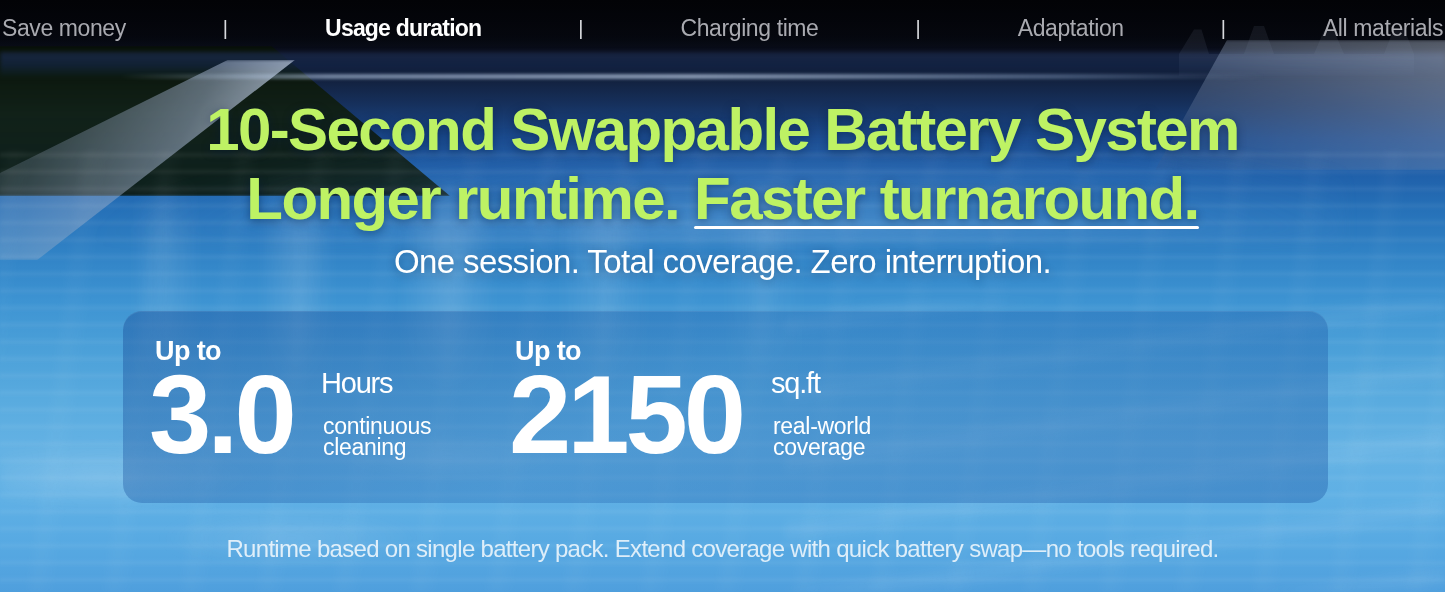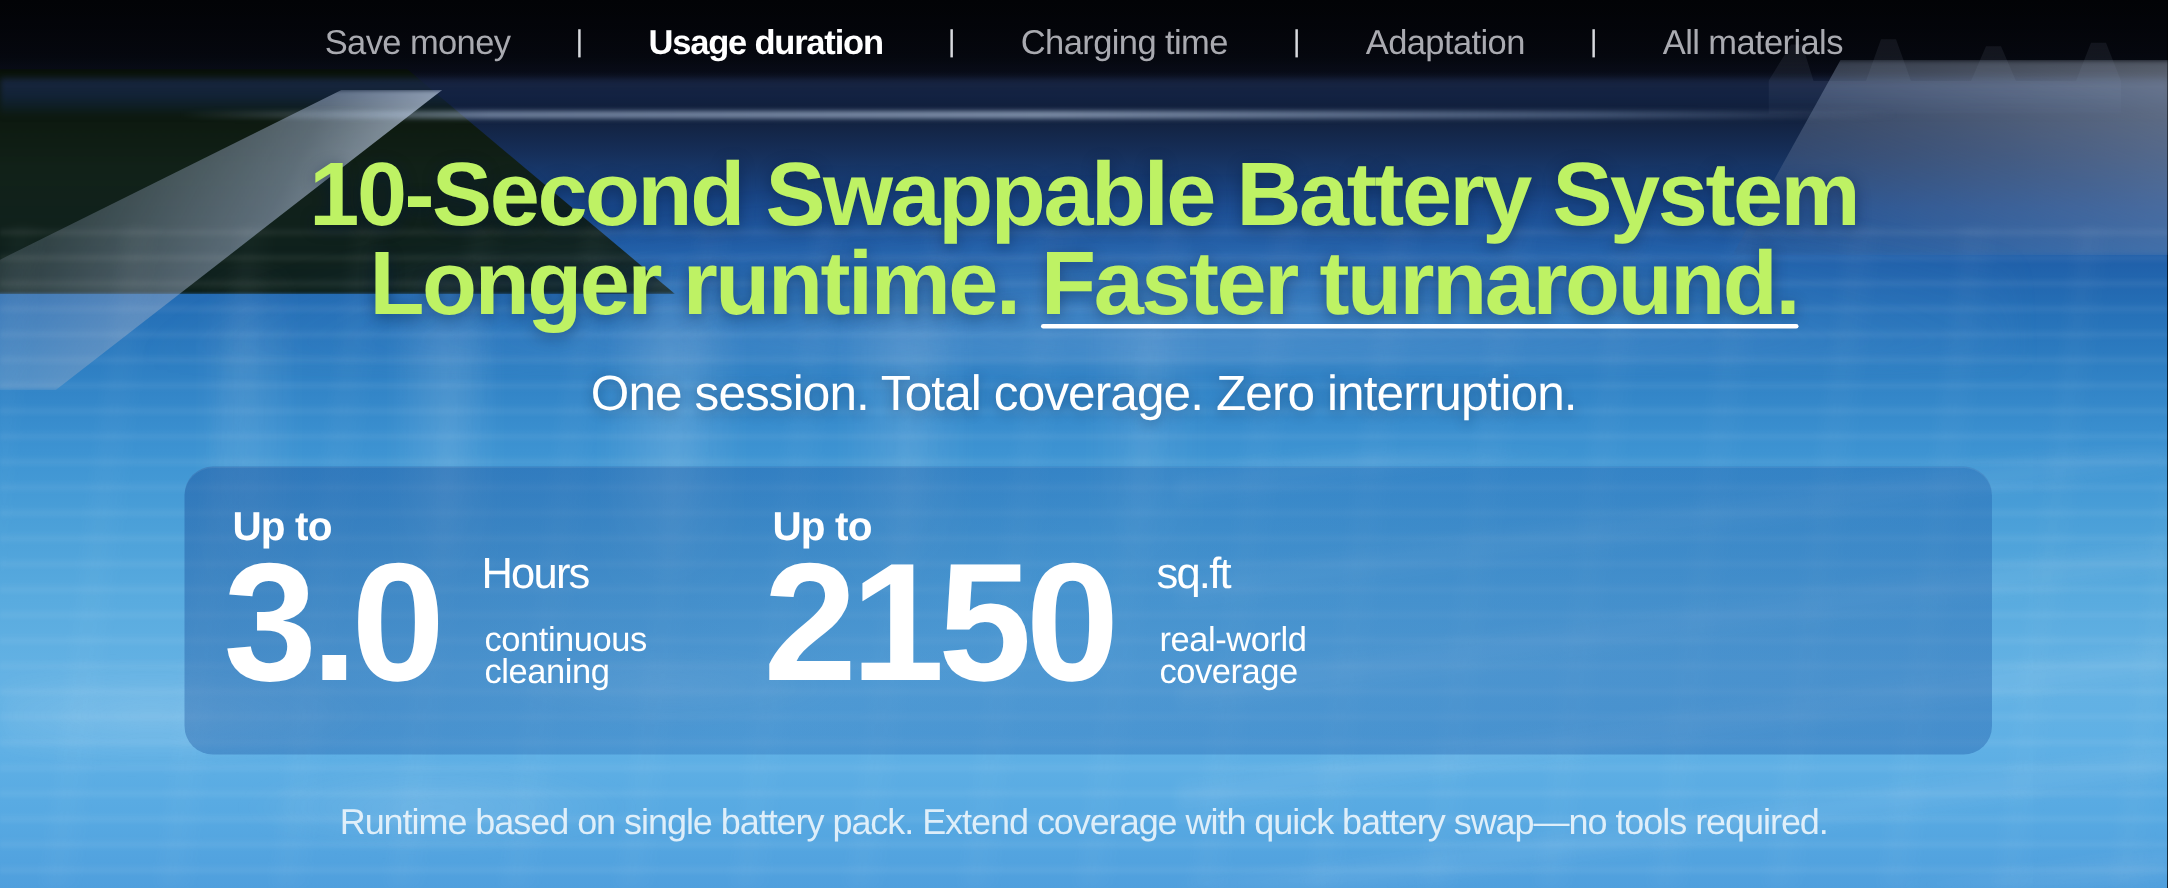--- a/index.html
+++ b/index.html
@@ -168,21 +168,21 @@
     position:absolute; left:0; right:0; top:0; height:58px;
     background:linear-gradient(to bottom,rgba(0,0,0,.62),rgba(0,0,0,.30) 60%,rgba(0,0,0,0));
   }
 
   
   .content { position:relative; z-index:2; width:100%; height:100%; }
 
   
   .nav {
     position:absolute; top:0; left:0; right:0; height:56px;
-    display:flex; align-items:center; justify-content:center;
+    display:flex; align-items:center; justify-content:space-between;
     gap:0;
   }
   .nav-item {
     font-size:23px;
     letter-spacing:-.4px;
     color:#a9aab0;
     white-space:nowrap;
     padding:0 2px;
     cursor:pointer;
   }
@@ -201,21 +201,21 @@
     position:absolute; top:104px; left:0; right:0;
     text-align:center;
     color:#bef264;
     font-weight:700;
     font-size:60px;
     line-height:51px;
     letter-spacing:-1.6px;
     text-shadow:0 2px 10px rgba(5,25,60,.45);
   }
   .headline-l1 { display:block; }
-  .headline-l2 { display:block; margin-top:8px; }
+  .headline-l2 { display:block; margin-top:18px; }
   .u-line {
     display:inline-block;
     position:relative;
     padding-bottom:2px;
   }
   .u-line::after {
     content:"";
     position:absolute;
     left:0; right:0; bottom:-3px;
     height:3px;

